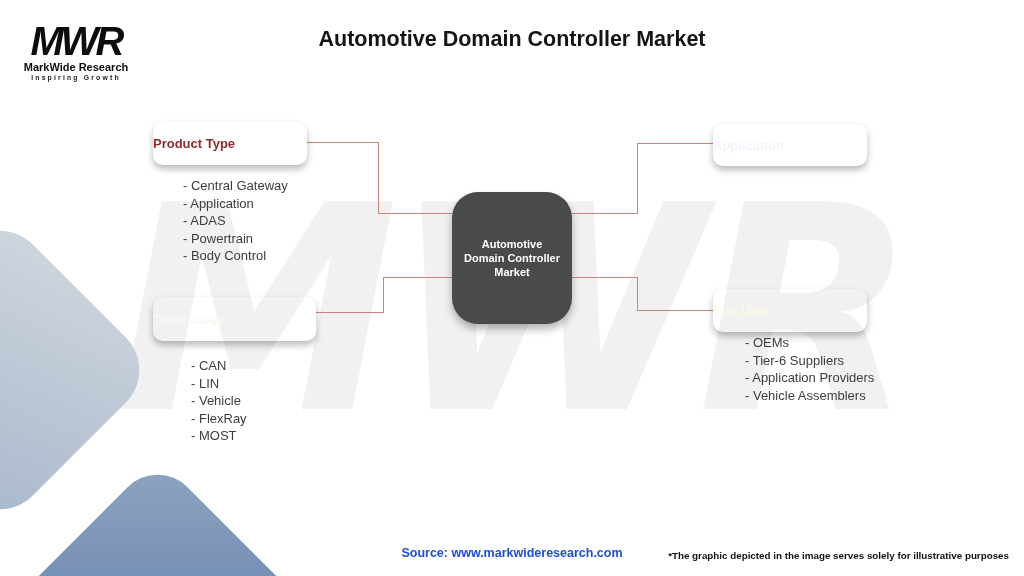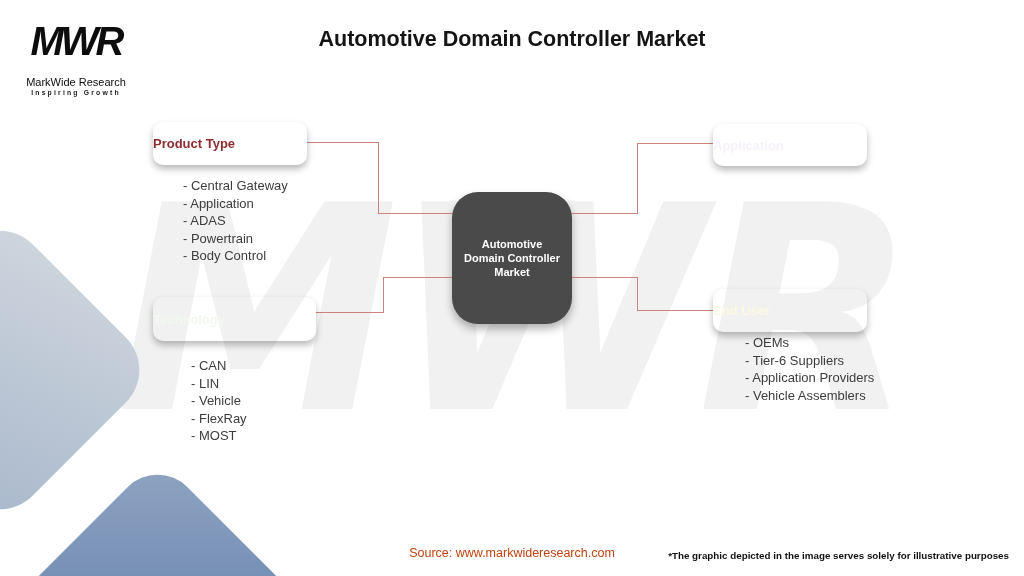--- a/index.html
+++ b/index.html
@@ -21,21 +21,21 @@
     background:linear-gradient(160deg,#cfd6de 0%,#a9b8cc 100%);
   }
   .diamond-dark{
     left:35px;top:508px;width:245px;height:245px;border-radius:42px;
     background:linear-gradient(135deg,#90a5c2 0%,#47689d 100%);
   }
 
   
   .logo{position:absolute;left:21px;top:22px;width:110px;text-align:center;z-index:2;color:#0d0d0d;}
   .logo-acronym{font-size:40px;font-weight:900;font-style:italic;letter-spacing:-3px;line-height:0.95;}
-  .logo-name{font-size:11px;font-weight:400;margin-top:16px;white-space:nowrap;}
+  .logo-name{font-size:11px;font-weight:700;margin-top:1px;white-space:nowrap;}
   .logo-tagline{font-size:6.8px;font-weight:700;letter-spacing:2.2px;margin-top:1px;color:#1c1c1c;}
   .title{
     position:absolute;left:0;right:0;top:27px;text-align:center;z-index:2;
     font-size:21.5px;font-weight:700;color:#141414;
   }
 
   
   .conn{position:absolute;z-index:1;}
   #c-pt-a{left:307px;top:142px;width:71px;height:1px;}
   #c-pt-b{left:378px;top:142px;width:1px;height:71px;}
@@ -72,21 +72,21 @@
 
   .item-list{position:absolute;z-index:2;color:#3d3d3d;font-size:13px;line-height:17.5px;white-space:nowrap;}
   #list-product-type{left:183px;top:177px;}
   #list-application {left:745px;top:171px;}
   #list-technology  {left:191px;top:357px;}
   #list-end-user    {left:745px;top:334px;}
 
   
   .source{
     position:absolute;left:0;right:0;top:546px;text-align:center;z-index:2;
-    font-size:12.5px;font-weight:400;color:#c2410c;
+    font-size:12.5px;font-weight:700;color:#1d4ed8;
   }
   .disclaimer{
     position:absolute;right:15px;top:550px;z-index:2;
     font-size:9.8px;font-weight:600;color:#111;
   }
 </style>
 </head>
 <body>
 
 <div class="canvas">

